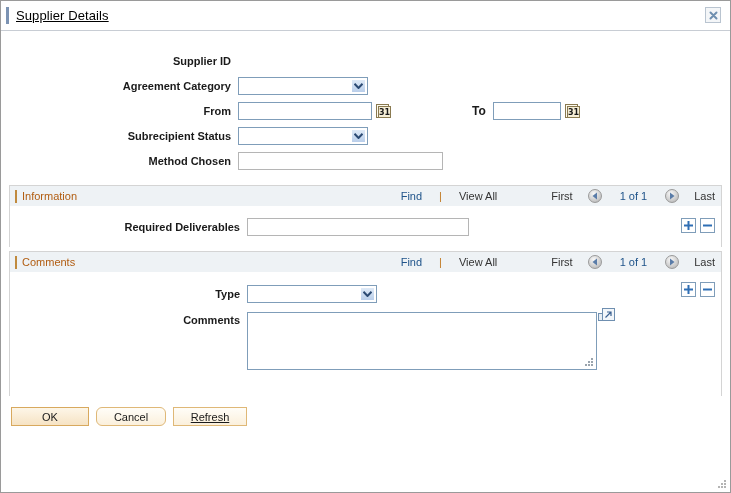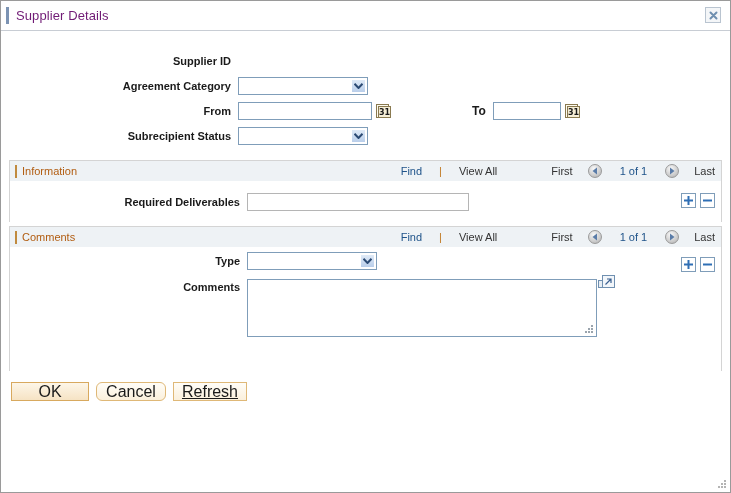--- a/index.html
+++ b/index.html
@@ -36,23 +36,24 @@
   }
   .title-accent {
     width: 3px;
     height: 17px;
     background: #7c93b3;
     margin-left: 5px;
     margin-right: 7px;
   }
   .title-text {
     font-size: 13px;
-    color: #701a75;
+    color: #000000;
     font-family: "Liberation Sans", sans-serif;
     letter-spacing: 0.1px;
+    text-decoration: underline;
   }
   .close-btn {
     position: absolute;
     right: 9px;
     top: 6px;
     width: 16px;
     height: 16px;
     box-sizing: border-box;
     border: 1px solid #b9c4d0;
     background: #f4f6f8;
@@ -275,21 +276,21 @@
   .btnbar {
     margin: 11px 0 0 10px;
     display: flex;
     gap: 7px;
   }
   .btn {
     box-sizing: border-box;
     height: 19px;
     min-width: 70px;
     padding: 0 0;
-    font-size: 16px;
+    font-size: 11px;
     font-family: "Liberation Sans", sans-serif;
     color: #1a1a1a;
     border: 1px solid #d8a95e;
     background: linear-gradient(#fdf6e8, #f6e3c4);
     cursor: pointer;
     display: flex;
     align-items: center;
     justify-content: center;
   }
   .btn.secondary {
@@ -373,20 +374,26 @@
         <div class="select-ctl" style="width:130px;">
           <span style="padding-left:3px;line-height:16px;display:inline-block;"></span>
           <div class="select-arrow">
             <svg width="9" height="6" viewBox="0 0 9 6">
               <path d="M0.5 0.8 L4.5 5 L8.5 0.8" fill="none" stroke="#2b4a73" stroke-width="2"></path>
             </svg>
           </div>
         </div>
       </div>
 
+      <div class="frow">
+        <div class="flabel">Method Chosen</div>
+        <div class="text-ctl gray" style="width:205px;">
+          <span style="padding-left:3px;line-height:16px;display:inline-block;"></span>
+        </div>
+      </div>
 
     </div>
 
     <div class="groupbox" style="height:62px;">
       <div class="gb-header">
         <div class="gb-accent"></div>
         <span class="gb-title">Information</span>
         <div class="gb-nav">
           <a class="nav-find">Find</a>
           <span class="nav-pipe">|</span>
@@ -461,21 +468,21 @@
               <path d="M4.5 0.8 L4.5 8.2 M0.8 4.5 L8.2 4.5" stroke="#2f6fb5" stroke-width="2" stroke-linecap="square"></path>
             </svg>
           </div>
           <div class="pm-btn">
             <svg width="9" height="9" viewBox="0 0 9 9">
               <path d="M0.8 4.5 L8.2 4.5" stroke="#2f6fb5" stroke-width="2" stroke-linecap="square"></path>
             </svg>
           </div>
         </div>
 
-        <div class="frow" style="">
+        <div class="frow" style="padding-top:8px;">
           <div class="flabel">Type</div>
           <div class="select-ctl" style="width:130px;">
             <span style="padding-left:3px;line-height:16px;display:inline-block;"></span>
             <div class="select-arrow">
               <svg width="9" height="6" viewBox="0 0 9 6">
                 <path d="M0.5 0.8 L4.5 5 L8.5 0.8" fill="none" stroke="#2b4a73" stroke-width="2"></path>
               </svg>
             </div>
           </div>
         </div>

